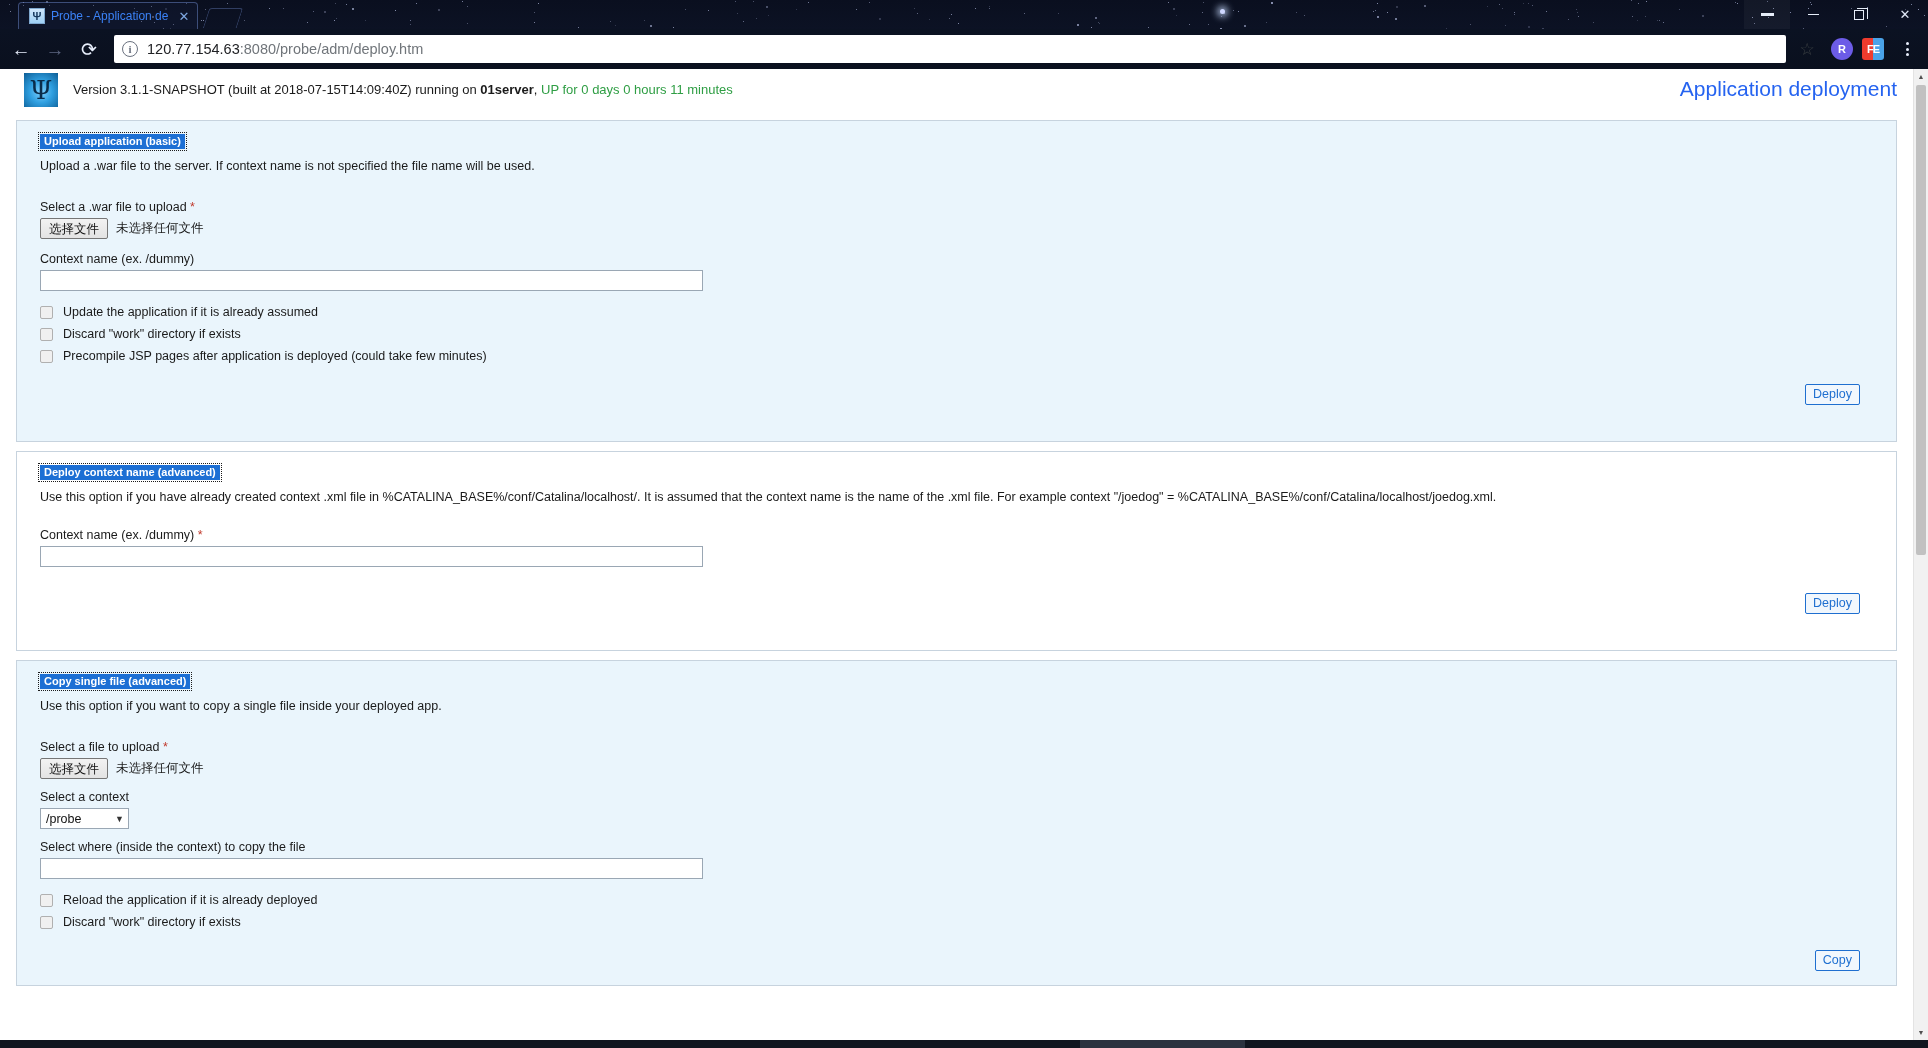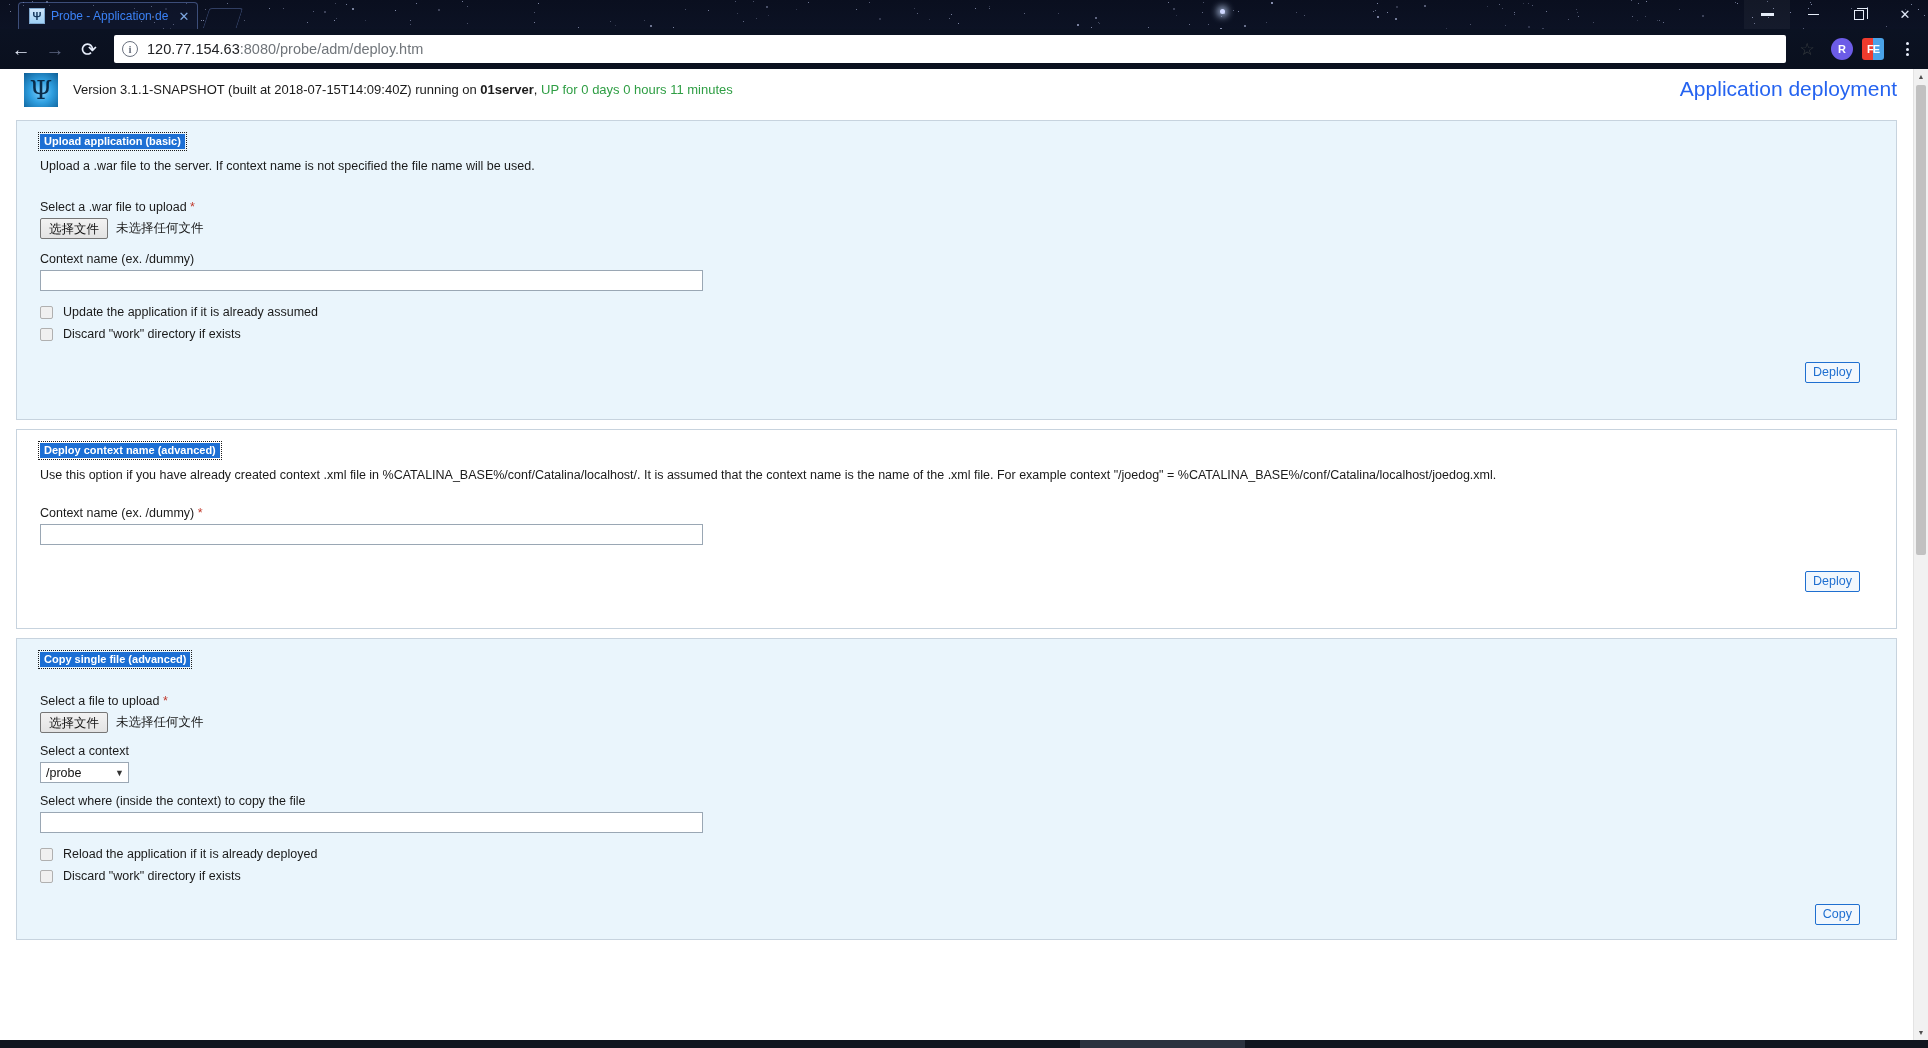--- a/index.html
+++ b/index.html
@@ -516,20 +516,24 @@
           <div style="height:10px"></div>
 
           <div class="cb-row">
             <span class="cb"></span>
             <span class="cb-label">Update the application if it is already assumed</span>
           </div>
           <div class="cb-row">
             <span class="cb"></span>
             <span class="cb-label">Discard "work" directory if exists</span>
           </div>
+          <div class="cb-row">
+            <span class="cb"></span>
+            <span class="cb-label">Precompile JSP pages after application is deployed (could take few minutes)</span>
+          </div>
 
           <div style="height:17px"></div>
 
           <div class="btn-row">
             <button class="submit-btn">Deploy</button>
           </div>
 
           <div style="height:22px"></div>
         </div>
       </div>
@@ -550,20 +554,21 @@
             <button class="submit-btn">Deploy</button>
           </div>
 
           <div style="height:22px"></div>
         </div>
       </div>
 
       <div class="panel">
         <div class="panel-inner">
           <div class="legend">Copy single file (advanced)</div>
+          <div class="desc">Use this option if you want to copy a single file inside your deployed app.</div>
 
           <div style="height:27px"></div>
 
           <div class="field-label"><span>Select a file to upload</span> <span class="req">*</span></div>
           <div class="file-row">
             <button class="file-btn">选择文件</button>
             <span class="file-name">未选择任何文件</span>
           </div>
 
           <div style="height:11px"></div>

